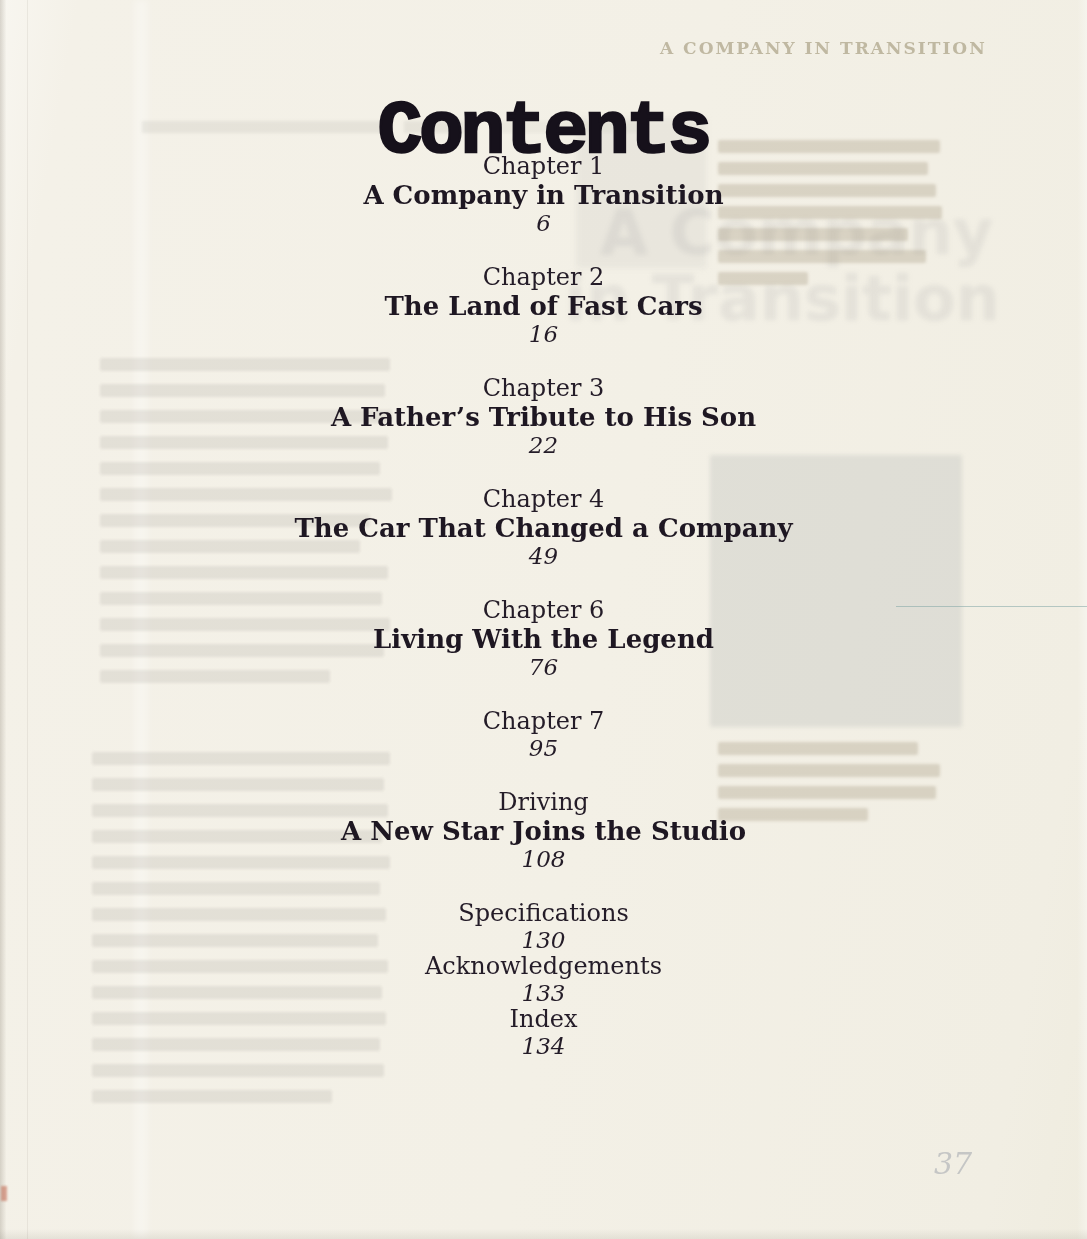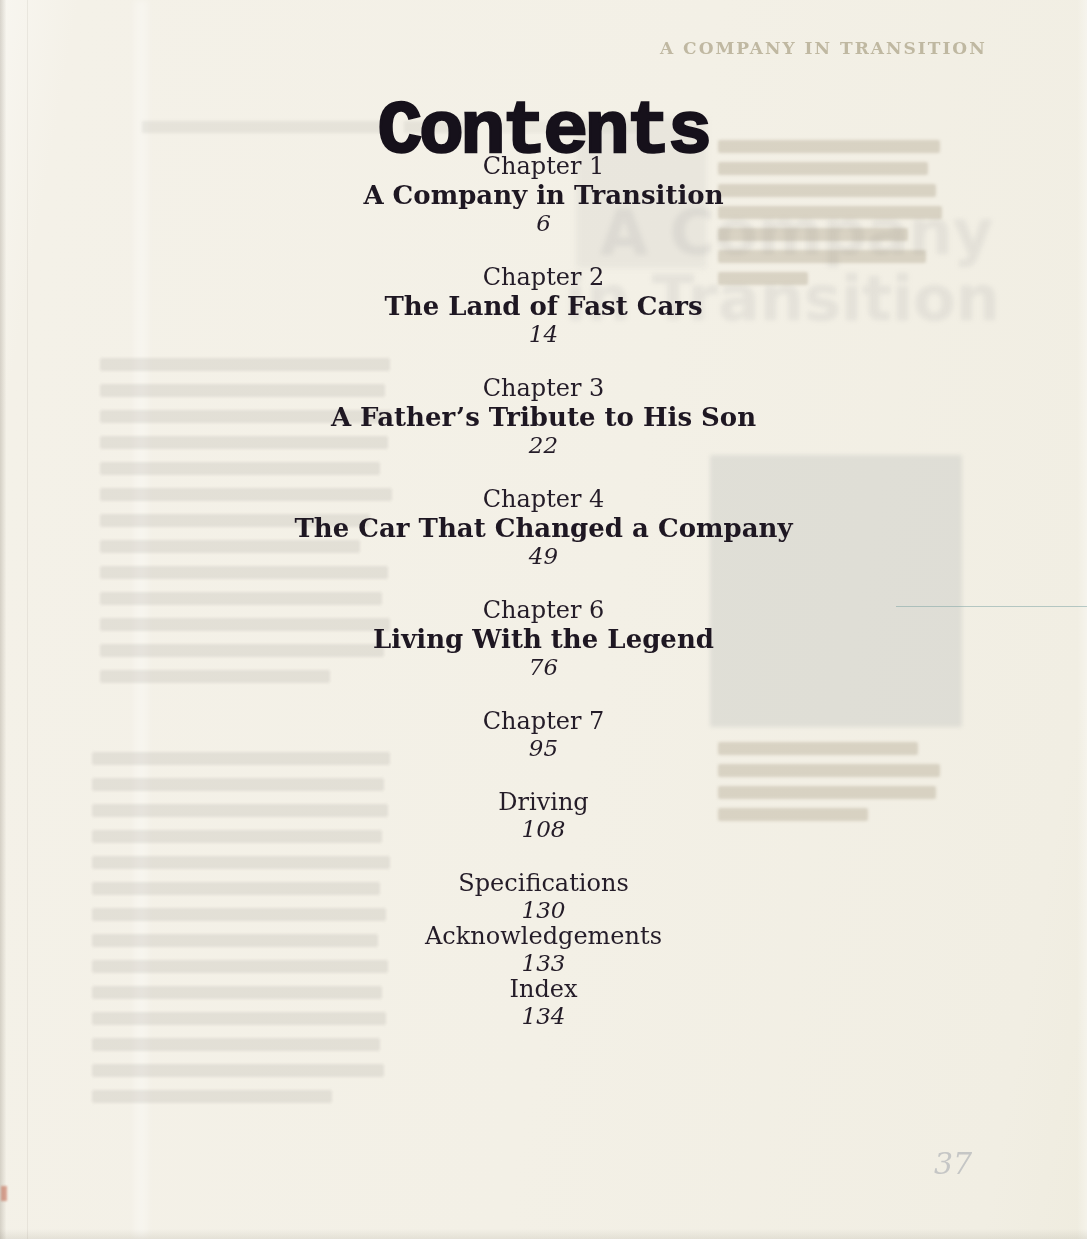--- a/index.html
+++ b/index.html
@@ -148,21 +148,21 @@
 
     <div class="entry">
       <div class="label">Chapter 1</div>
       <div class="etitle">A Company in Transition</div>
       <div class="pnum">6</div>
     </div>
 
     <div class="entry">
       <div class="label">Chapter 2</div>
       <div class="etitle">The Land of Fast Cars</div>
-      <div class="pnum">14</div>
+      <div class="pnum">16</div>
     </div>
 
     <div class="entry">
       <div class="label">Chapter 3</div>
       <div class="etitle">A Father’s Tribute to His Son</div>
       <div class="pnum">22</div>
     </div>
 
     <div class="entry">
       <div class="label">Chapter 4</div>
@@ -177,20 +177,21 @@
       <div class="pnum">76</div>
     </div>
 
     <div class="entry">
       <div class="label">Chapter 7</div>
       <div class="pnum">95</div>
     </div>
 
     <div class="entry">
       <div class="label">Driving</div>
+      <div class="etitle">A New Star Joins the Studio</div>
       <div class="pnum">108</div>
     </div>
 
     <div class="backmatter">
       <div class="label">Specifications</div>
       <div class="pnum">130</div>
       <div class="label">Acknowledgements</div>
       <div class="pnum">133</div>
       <div class="label">Index</div>
       <div class="pnum">134</div>

